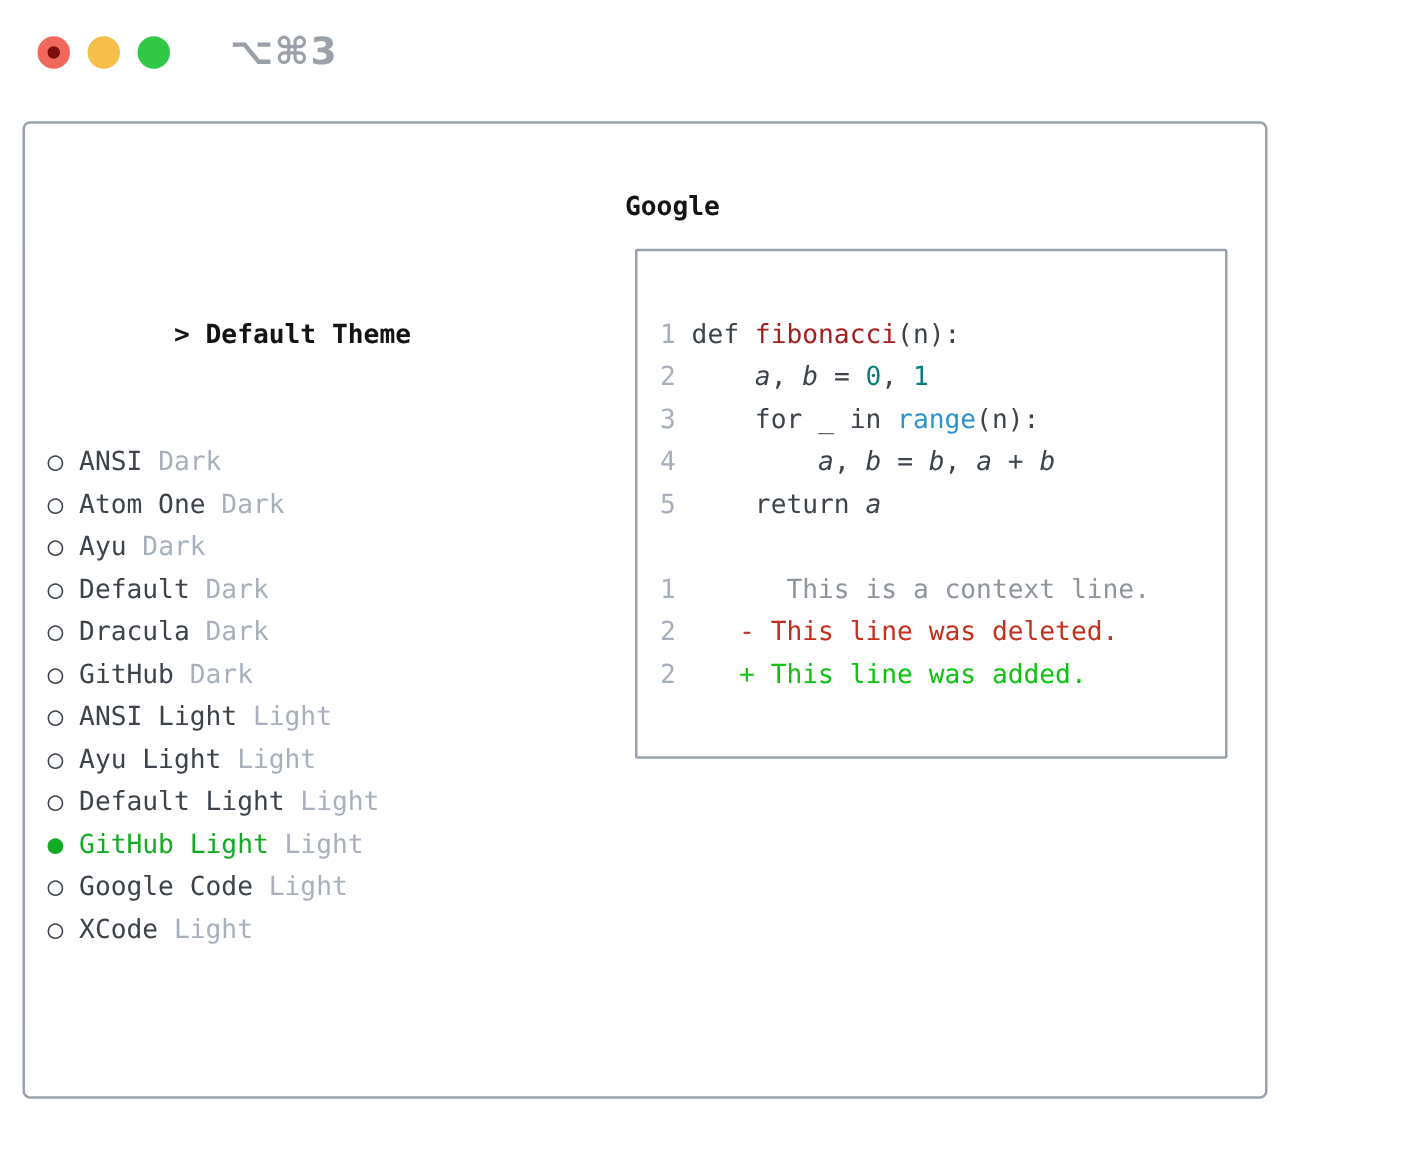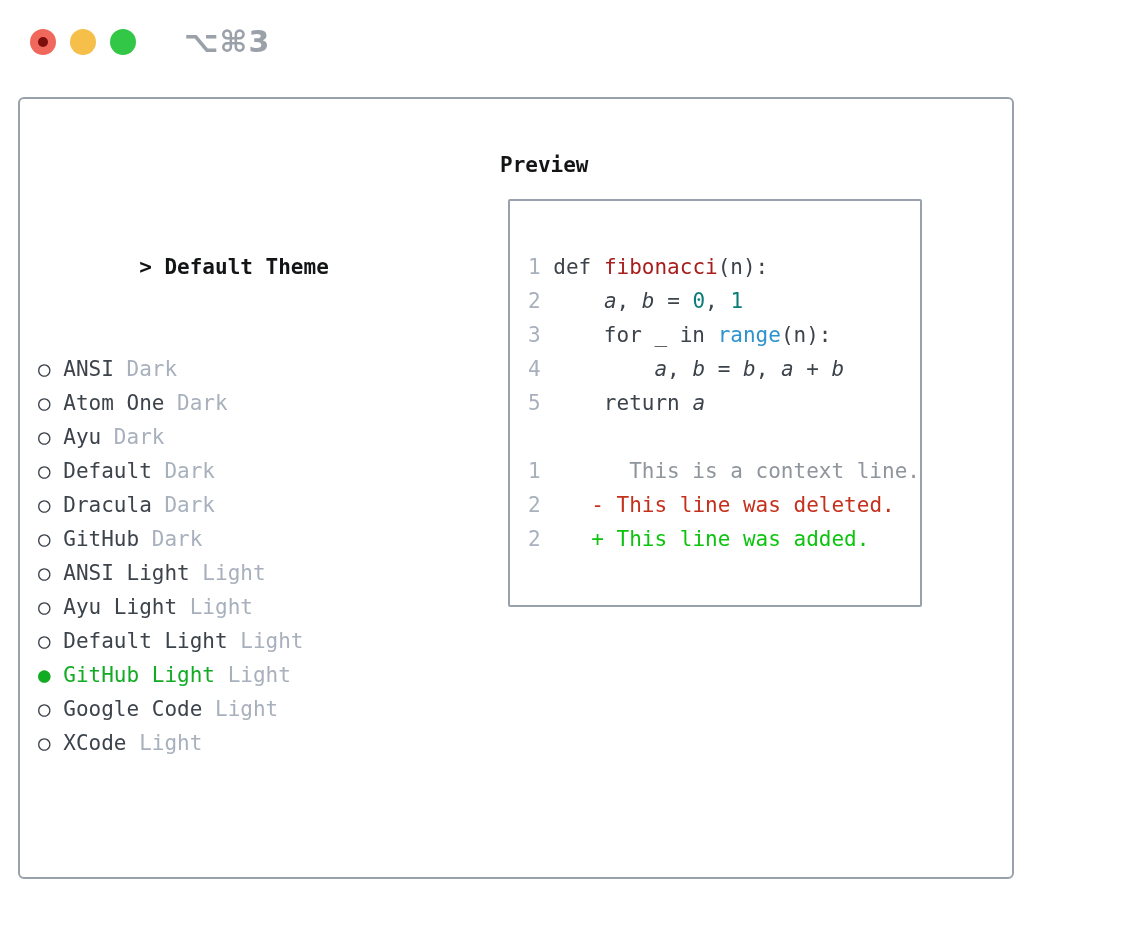--- a/index.html
+++ b/index.html
@@ -72,21 +72,21 @@
     position: absolute;
     left: 480px; top: 49px;
     font-size: 21px;
     line-height: 34px;
     font-weight: bold;
     color: #121416;
   }
   .preview-box {
     position: absolute;
     left: 488px; top: 100px;
-    width: 414px; height: 408px;
+    width: 474px; height: 408px;
     border: 2px solid #99a2ac;
     border-radius: 2px;
     padding: 49px 0 0 18px;
     font-size: 21px;
     line-height: 34px;
     white-space: pre;
     overflow: hidden;
   }
   .code-line { height: 34px; }
 </style>
@@ -118,18 +118,18 @@
       
 
       
 
       
 
       
       
     </div>
 
-    <div class="preview-title">Preview</div>
+    <div class="preview-title">Google</div>
 
     <div class="preview-box" id="preview-box"><div class="code-line"><span class="lineno" style="color: rgb(167, 176, 188);">1 </span><span class="tok" style="color: rgb(60, 67, 75);">def </span><span class="tok" style="color: rgb(168, 29, 29);">fibonacci</span><span class="tok" style="color: rgb(60, 67, 75);">(n):</span></div><div class="code-line"><span class="lineno" style="color: rgb(167, 176, 188);">2 </span><span class="tok" style="color: rgb(60, 67, 75);">    </span><span class="tok" style="color: rgb(60, 67, 75); font-style: italic;">a</span><span class="tok" style="color: rgb(60, 67, 75);">, </span><span class="tok" style="color: rgb(60, 67, 75); font-style: italic;">b</span><span class="tok" style="color: rgb(60, 67, 75);"> = </span><span class="tok" style="color: rgb(11, 125, 120);">0</span><span class="tok" style="color: rgb(60, 67, 75);">, </span><span class="tok" style="color: rgb(11, 125, 120);">1</span></div><div class="code-line"><span class="lineno" style="color: rgb(167, 176, 188);">3 </span><span class="tok" style="color: rgb(60, 67, 75);">    for _ in </span><span class="tok" style="color: rgb(45, 147, 207);">range</span><span class="tok" style="color: rgb(60, 67, 75);">(n):</span></div><div class="code-line"><span class="lineno" style="color: rgb(167, 176, 188);">4 </span><span class="tok" style="color: rgb(60, 67, 75);">        </span><span class="tok" style="color: rgb(60, 67, 75); font-style: italic;">a</span><span class="tok" style="color: rgb(60, 67, 75);">, </span><span class="tok" style="color: rgb(60, 67, 75); font-style: italic;">b</span><span class="tok" style="color: rgb(60, 67, 75);"> = </span><span class="tok" style="color: rgb(60, 67, 75); font-style: italic;">b</span><span class="tok" style="color: rgb(60, 67, 75);">, </span><span class="tok" style="color: rgb(60, 67, 75); font-style: italic;">a</span><span class="tok" style="color: rgb(60, 67, 75);"> + </span><span class="tok" style="color: rgb(60, 67, 75); font-style: italic;">b</span></div><div class="code-line"><span class="lineno" style="color: rgb(167, 176, 188);">5 </span><span class="tok" style="color: rgb(60, 67, 75);">    return </span><span class="tok" style="color: rgb(60, 67, 75); font-style: italic;">a</span></div><div class="code-line"><span class="lineno" style="color: rgb(167, 176, 188);"> </span></div><div class="code-line"><span class="lineno" style="color: rgb(167, 176, 188);">1 </span><span class="tok" style="color: rgb(60, 67, 75);">      </span><span class="tok" style="color: rgb(143, 149, 156);">This is a context line.</span></div><div class="code-line"><span class="lineno" style="color: rgb(167, 176, 188);">2 </span><span class="tok" style="color: rgb(60, 67, 75);">   </span><span class="tok" style="color: rgb(197, 48, 28);">- This line was deleted.</span></div><div class="code-line"><span class="lineno" style="color: rgb(167, 176, 188);">2 </span><span class="tok" style="color: rgb(60, 67, 75);">   </span><span class="tok" style="color: rgb(12, 196, 14);">+ This line was added.</span></div></div>
 
   </div>
 </div>
 
 </body></html>

